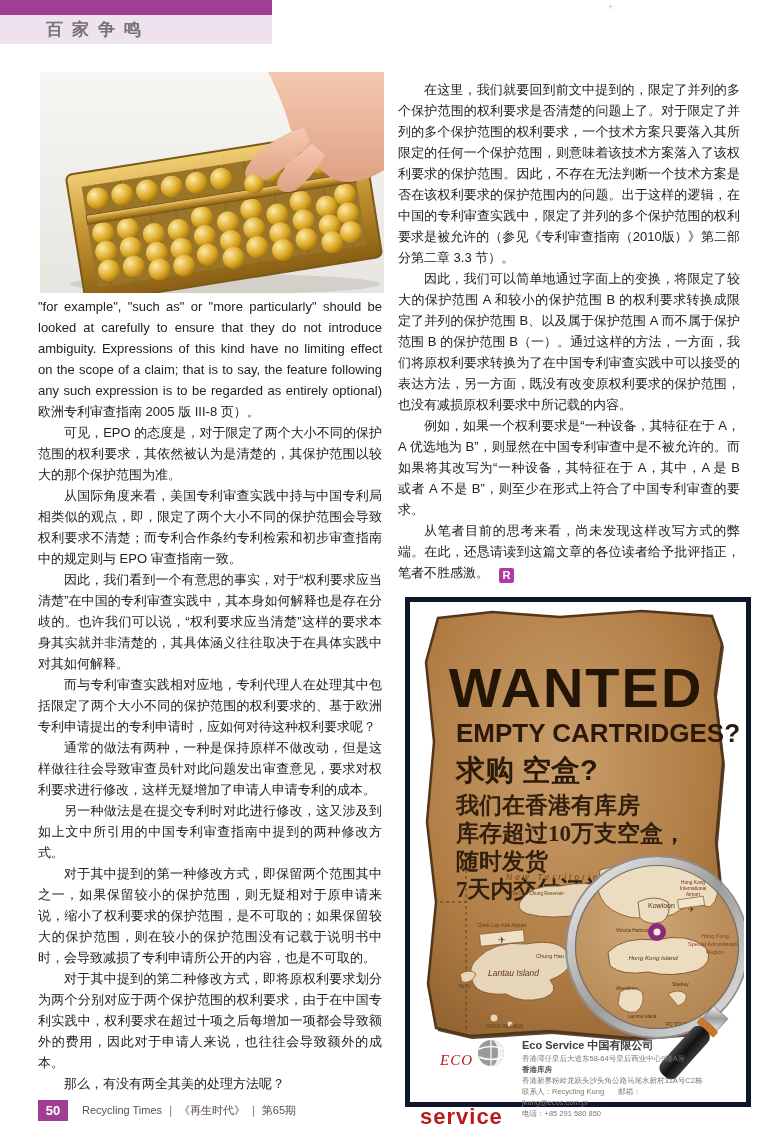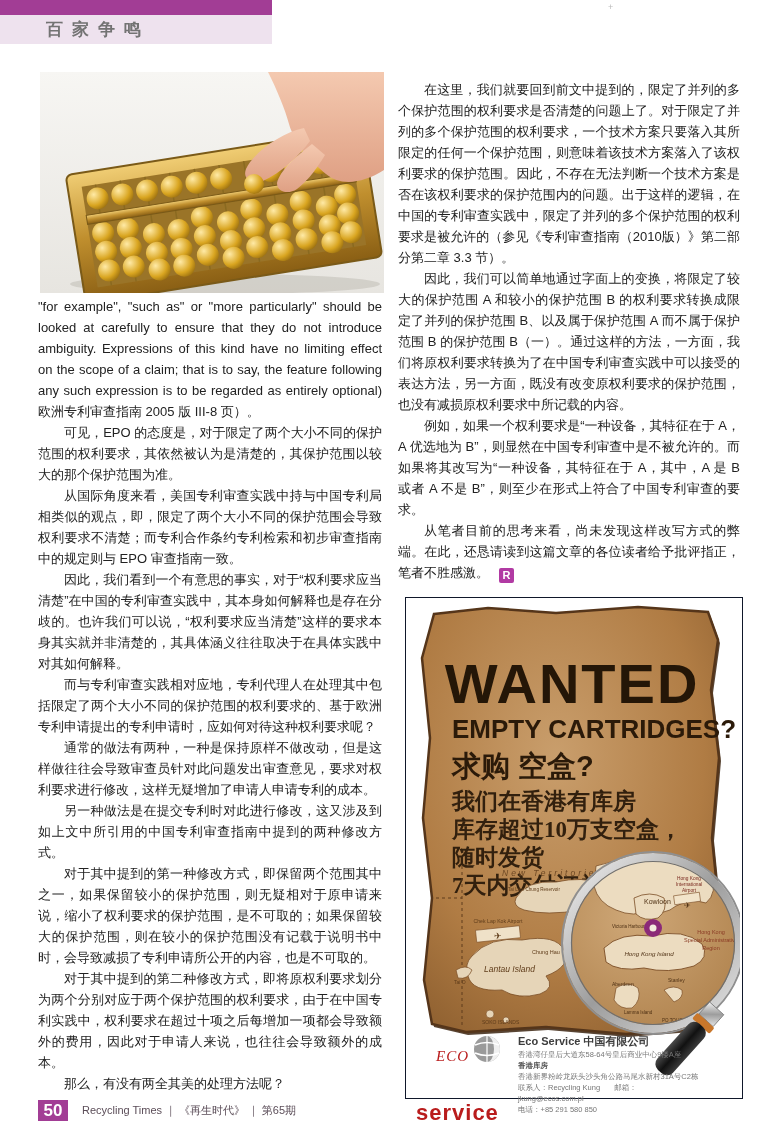--- a/index.html
+++ b/index.html
@@ -20,34 +20,34 @@
   .col p.cn{text-indent:2em;}
   #left-col{left:38px;top:296px;}
   #right-col{left:398px;top:79px;width:342px;}
   .endmark{display:inline-block;width:15px;height:15px;background:#b13aa3;color:#fff;
     font-size:11px;font-weight:bold;text-align:center;line-height:15px;border-radius:2px;
     vertical-align:-2px;margin-left:10px;text-indent:0;}
   
   .figure{position:absolute;left:40px;top:72px;width:344px;height:221px;background:#f2f1ee;overflow:hidden;}
   
   .ad-frame{position:absolute;left:405px;top:597px;width:336px;height:500px;background:#fff;
-    border:1px solid #0f172a;overflow:visible;}
+    border:5px solid #0f172a;overflow:visible;}
   .eco-block{position:absolute;left:8px;top:436px;width:300px;display:flex;gap:12px;pointer-events:none;}
   .eco-logo{position:relative;width:92px;height:58px;color:#b91c1c;}
   .eco-logo .eco-word{position:absolute;left:22px;top:14px;font-family:"Liberation Serif","DejaVu Serif",serif;
     font-style:italic;font-size:15px;letter-spacing:1px;}
   .eco-logo .service-word{position:absolute;left:2px;top:26px;font-size:22px;font-weight:bold;letter-spacing:1px;margin-top:40px;}
   .eco-logo svg{position:absolute;right:4px;top:0;}
   .eco-text{flex:1;font-size:7.5px;line-height:11px;color:#777;}
   .eco-text .company{font-size:11px;font-weight:bold;color:#3d3d3d;line-height:15px;}
   .eco-text .wh{font-weight:bold;color:#555;}
   .eco-text .row span{margin-right:14px;}
   
   .footer{position:absolute;left:38px;top:1100px;display:flex;align-items:center;gap:14px;}
-  .pagenum{width:30px;height:21px;background:#a23d95;color:#fff;font-weight:bold;font-size:17px;
+  .pagenum{width:30px;height:21px;background:#a23d95;color:#fff;font-weight:bold;font-size:13px;
     display:flex;align-items:center;justify-content:center;}
   .mag{font-size:11px;color:#5b4d58;}
 </style>
 </head>
 <body>
 
 <div class="bar-dark"></div>
 <div class="bar-light">
   <span class="section-title">百家争鸣</span>
 </div>

